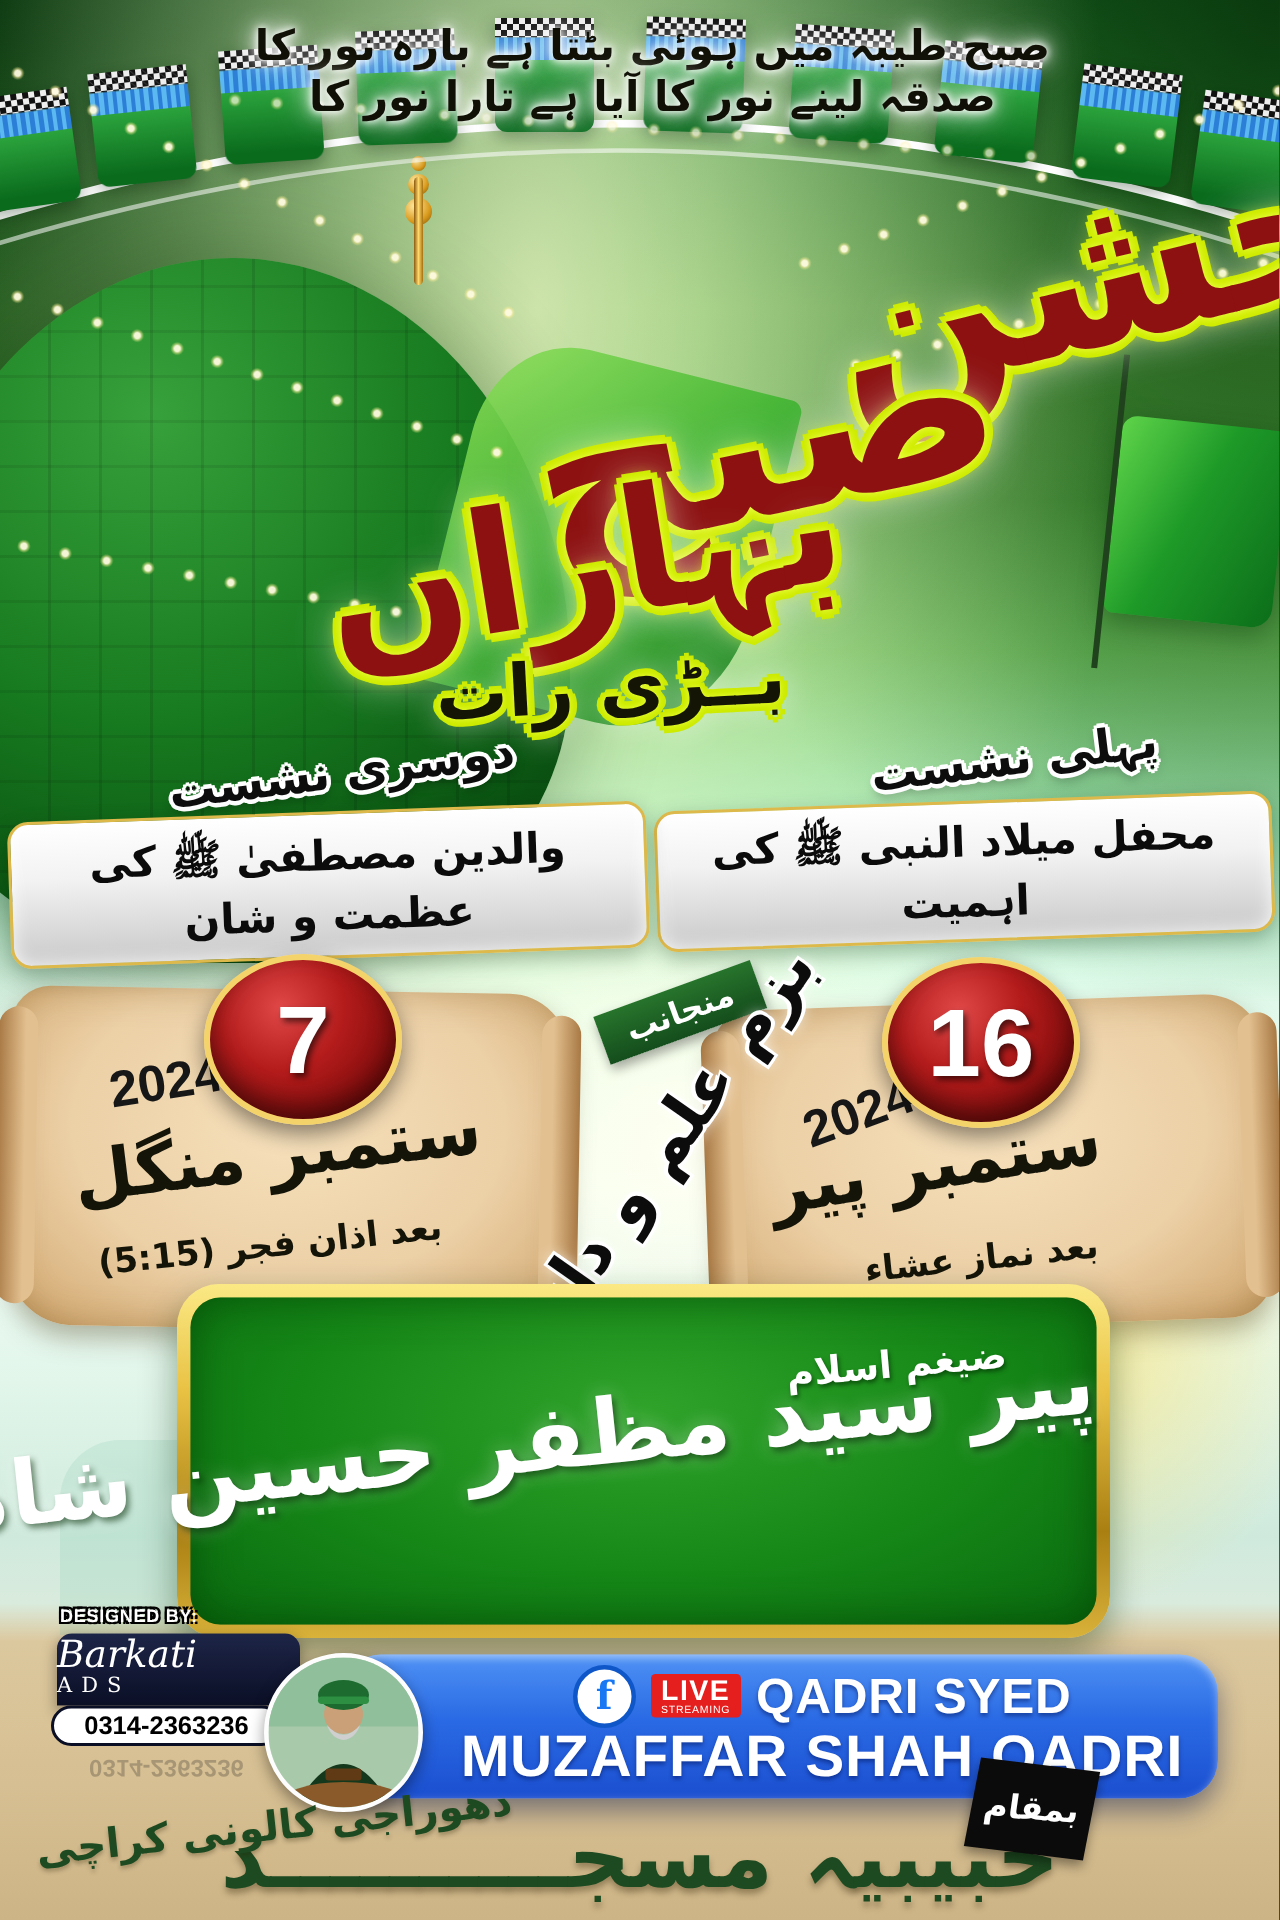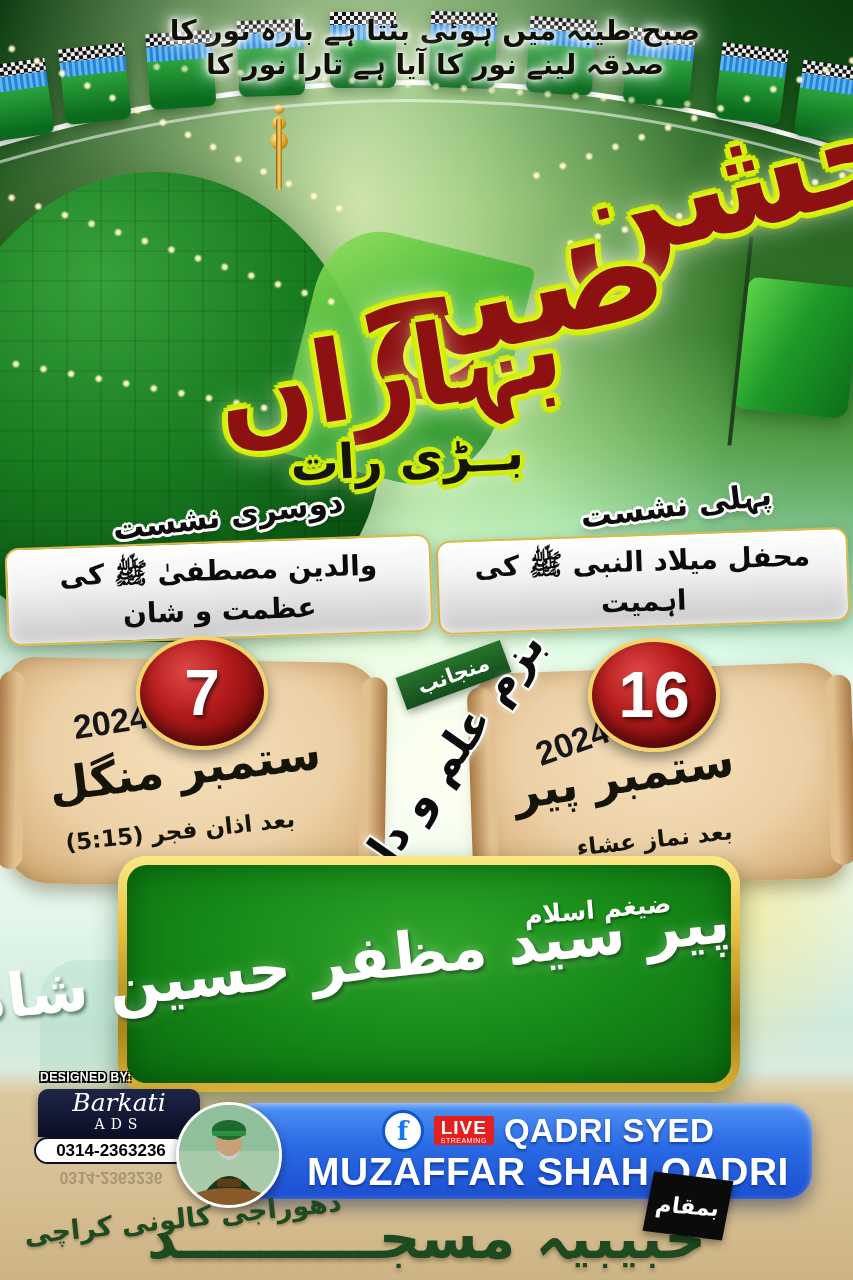--- a/index.html
+++ b/index.html
@@ -148,21 +148,21 @@
     transform:rotate(-5deg);text-shadow:1px 2px 3px rgba(0,40,0,.6);}
   .speaker-name{position:absolute;left:0;top:52px;width:100%;text-align:center;color:#fff;
     font-size:60px;font-weight:bold;transform:rotate(-6deg);white-space:nowrap;
     text-shadow:2px 3px 4px rgba(0,40,0,.55),0 0 14px rgba(255,255,255,.35);}
 
   
   .designed-label{left:40px;top:1070px;z-index:5;font-size:12px;font-weight:bold;color:#fff;
     font-family:"Liberation Sans",sans-serif;letter-spacing:.5px;
     text-shadow:1.5px 1.5px 0 #000,-1.5px -1.5px 0 #000,1.5px -1.5px 0 #000,-1.5px 1.5px 0 #000;}
   .brand-box{left:38px;top:1089px;width:162px;height:48px;z-index:5;background:linear-gradient(180deg,#1d2547,#0b0f26);
-    border-radius:10px 10px 0 0;text-align:center;color:#fff;box-shadow:0 4px 10px rgba(0,0,0,.4);}
+    border-radius:10px 10px 0 0;text-align:left;color:#fff;box-shadow:0 4px 10px rgba(0,0,0,.4);}
   .brand-box .b1{font-family:"DejaVu Serif",serif;font-style:italic;font-size:25px;line-height:28px;}
   .brand-box .b2{font-family:"DejaVu Serif",serif;font-size:14px;letter-spacing:6px;line-height:14px;}
   .phone-pill{left:34px;top:1137px;width:154px;height:27px;z-index:5;background:#fff;border:2px solid #0b0f26;
     border-radius:15px;display:flex;align-items:center;justify-content:center;
     font-family:"Liberation Sans",sans-serif;font-size:17px;font-weight:bold;color:#000;box-sizing:border-box;}
   .phone-ghost{left:34px;top:1168px;width:154px;text-align:center;z-index:4;opacity:.25;transform:scaleY(-1);
     font-family:"Liberation Sans",sans-serif;font-size:16px;font-weight:bold;color:#1a1a1a;}
 
   .livebar{left:228px;top:1103px;width:584px;height:96px;z-index:4;border-radius:26px;
     background:linear-gradient(180deg,#4f92f5 0%,#2a6ae4 45%,#1b4fd0 100%);

